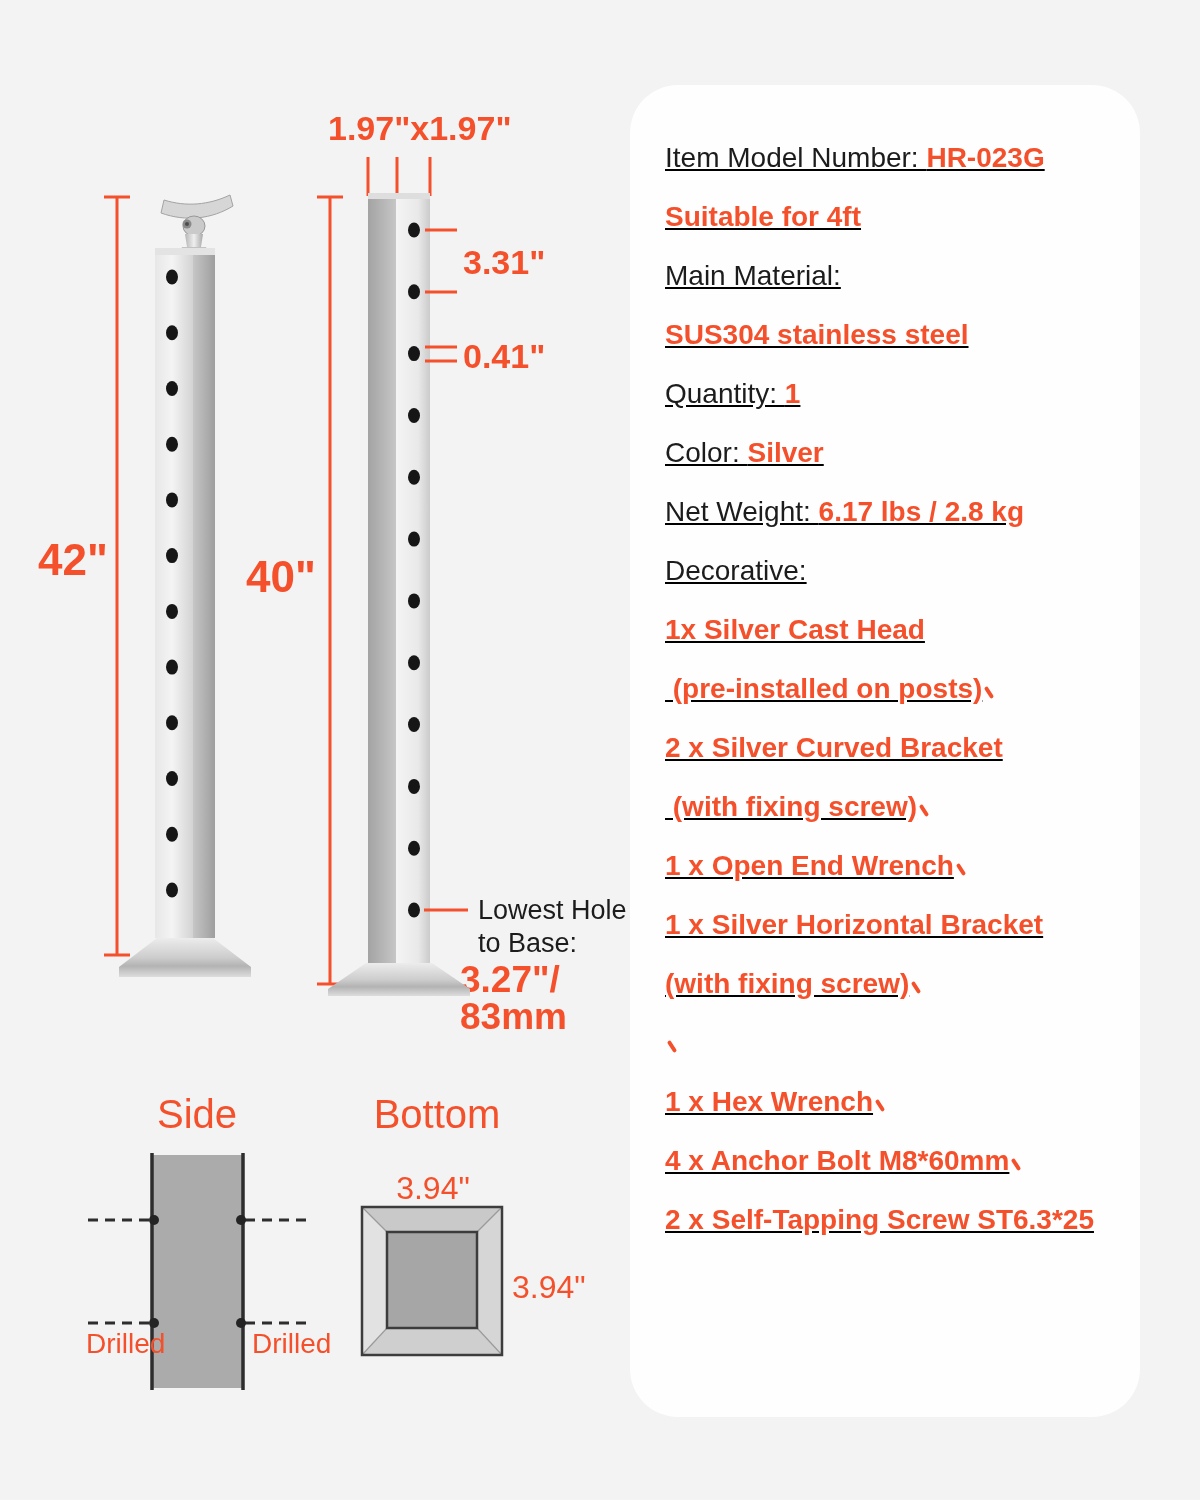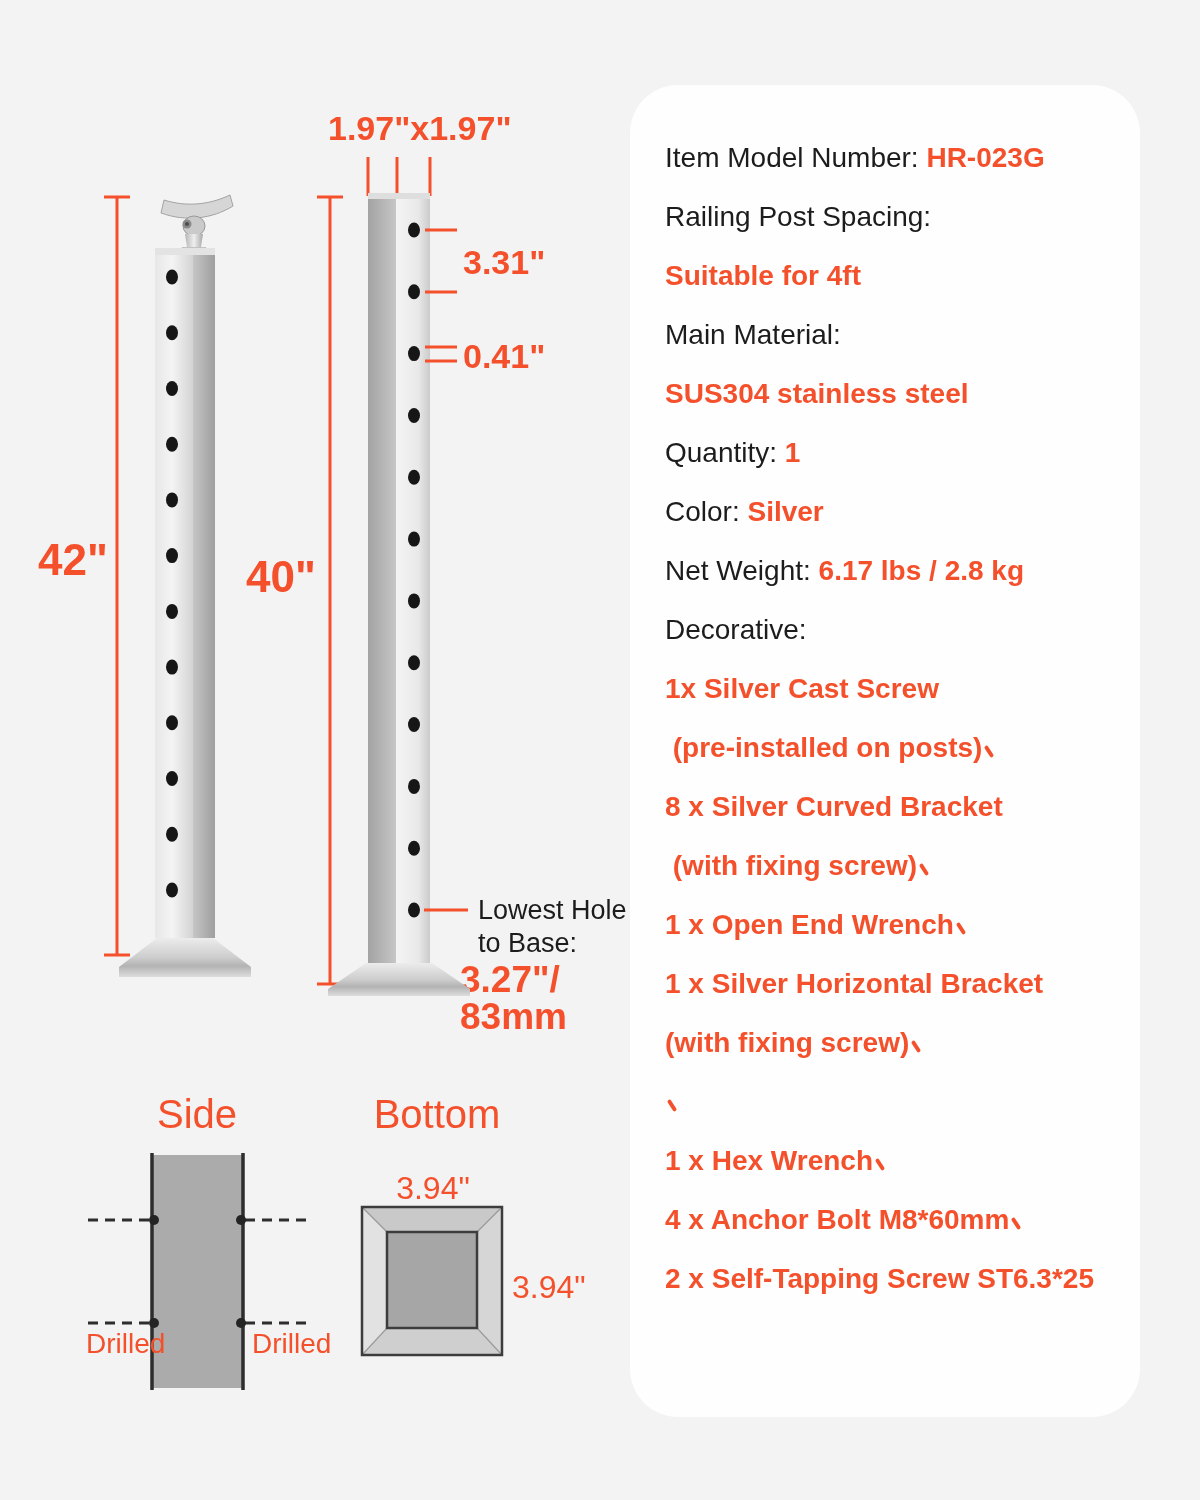--- a/index.html
+++ b/index.html
@@ -10,21 +10,21 @@
   }
   html,body{margin:0;padding:0;}
   body{background:var(--bg);font-family:"Liberation Sans","DejaVu Sans",sans-serif;}
   .stage{position:relative;width:1200px;height:1500px;background:var(--bg);overflow:hidden;}
 
   
   .card{
     position:absolute;left:630px;top:85px;width:510px;height:1332px;
     background:var(--card);border-radius:48px;
   }
-  .spec-list{padding:43px 16px 0 35px;}
+  .spec-list{padding:43px 16px 0 35px;text-decoration:underline;}
   .spec-line{height:59px;line-height:59px;font-size:28px;white-space:pre;}
   .seg.dark{color:var(--ink);font-weight:400;}
   .seg.orange{color:var(--accent);font-weight:700;}
   .tick{display:inline-block;width:9px;height:16px;margin-left:3px;position:relative;}
   .tick::after{
     content:"";position:absolute;left:2px;top:4px;width:4px;height:13px;
     border-radius:2px;background:var(--accent);transform:rotate(-33deg);
   }
 
   
@@ -194,31 +194,30 @@
       <rect x="362" y="1207" width="140" height="148" fill="none" stroke="#3c3c3c" stroke-width="2.5"></rect>
       <rect x="387" y="1232" width="90" height="96" fill="#a6a6a6" stroke="#3c3c3c" stroke-width="2.5"></rect>
       <text class="t-orange f32" x="433" y="1199" text-anchor="middle">3.94"</text>
       <text class="t-orange f32" x="512" y="1298">3.94"</text>
     </g>
   </svg>
 
   <div class="card">
     <div class="spec-list">
         <div class="spec-line"><span class="seg dark">Item Model Number: </span><span class="seg orange">HR-023G</span></div>
-        <div class="spec-line"><span class="seg dark">Railing Post Spacing:</span></div>
         <div class="spec-line"><span class="seg orange">Suitable for 4ft</span></div>
         <div class="spec-line"><span class="seg dark">Main Material:</span></div>
         <div class="spec-line"><span class="seg orange">SUS304 stainless steel</span></div>
         <div class="spec-line"><span class="seg dark">Quantity: </span><span class="seg orange">1</span></div>
         <div class="spec-line"><span class="seg dark">Color: </span><span class="seg orange">Silver</span></div>
         <div class="spec-line"><span class="seg dark">Net Weight: </span><span class="seg orange">6.17 lbs / 2.8 kg</span></div>
         <div class="spec-line"><span class="seg dark">Decorative:</span></div>
-        <div class="spec-line"><span class="seg orange">1x Silver Cast Screw</span></div>
+        <div class="spec-line"><span class="seg orange">1x Silver Cast Head</span></div>
         <div class="spec-line"><span class="seg orange"> (pre-installed on posts)</span><span class="tick"></span></div>
-        <div class="spec-line"><span class="seg orange">8 x Silver Curved Bracket</span></div>
+        <div class="spec-line"><span class="seg orange">2 x Silver Curved Bracket</span></div>
         <div class="spec-line"><span class="seg orange"> (with fixing screw)</span><span class="tick"></span></div>
         <div class="spec-line"><span class="seg orange">1 x Open End Wrench</span><span class="tick"></span></div>
         <div class="spec-line"><span class="seg orange">1 x Silver Horizontal Bracket</span></div>
         <div class="spec-line"><span class="seg orange">(with fixing screw)</span><span class="tick"></span></div>
         <div class="spec-line"><span class="tick"></span></div>
         <div class="spec-line"><span class="seg orange">1 x Hex Wrench</span><span class="tick"></span></div>
         <div class="spec-line"><span class="seg orange">4 x Anchor Bolt M8*60mm</span><span class="tick"></span></div>
         <div class="spec-line"><span class="seg orange">2 x Self-Tapping Screw ST6.3*25</span></div>
       </div>
   </div>

